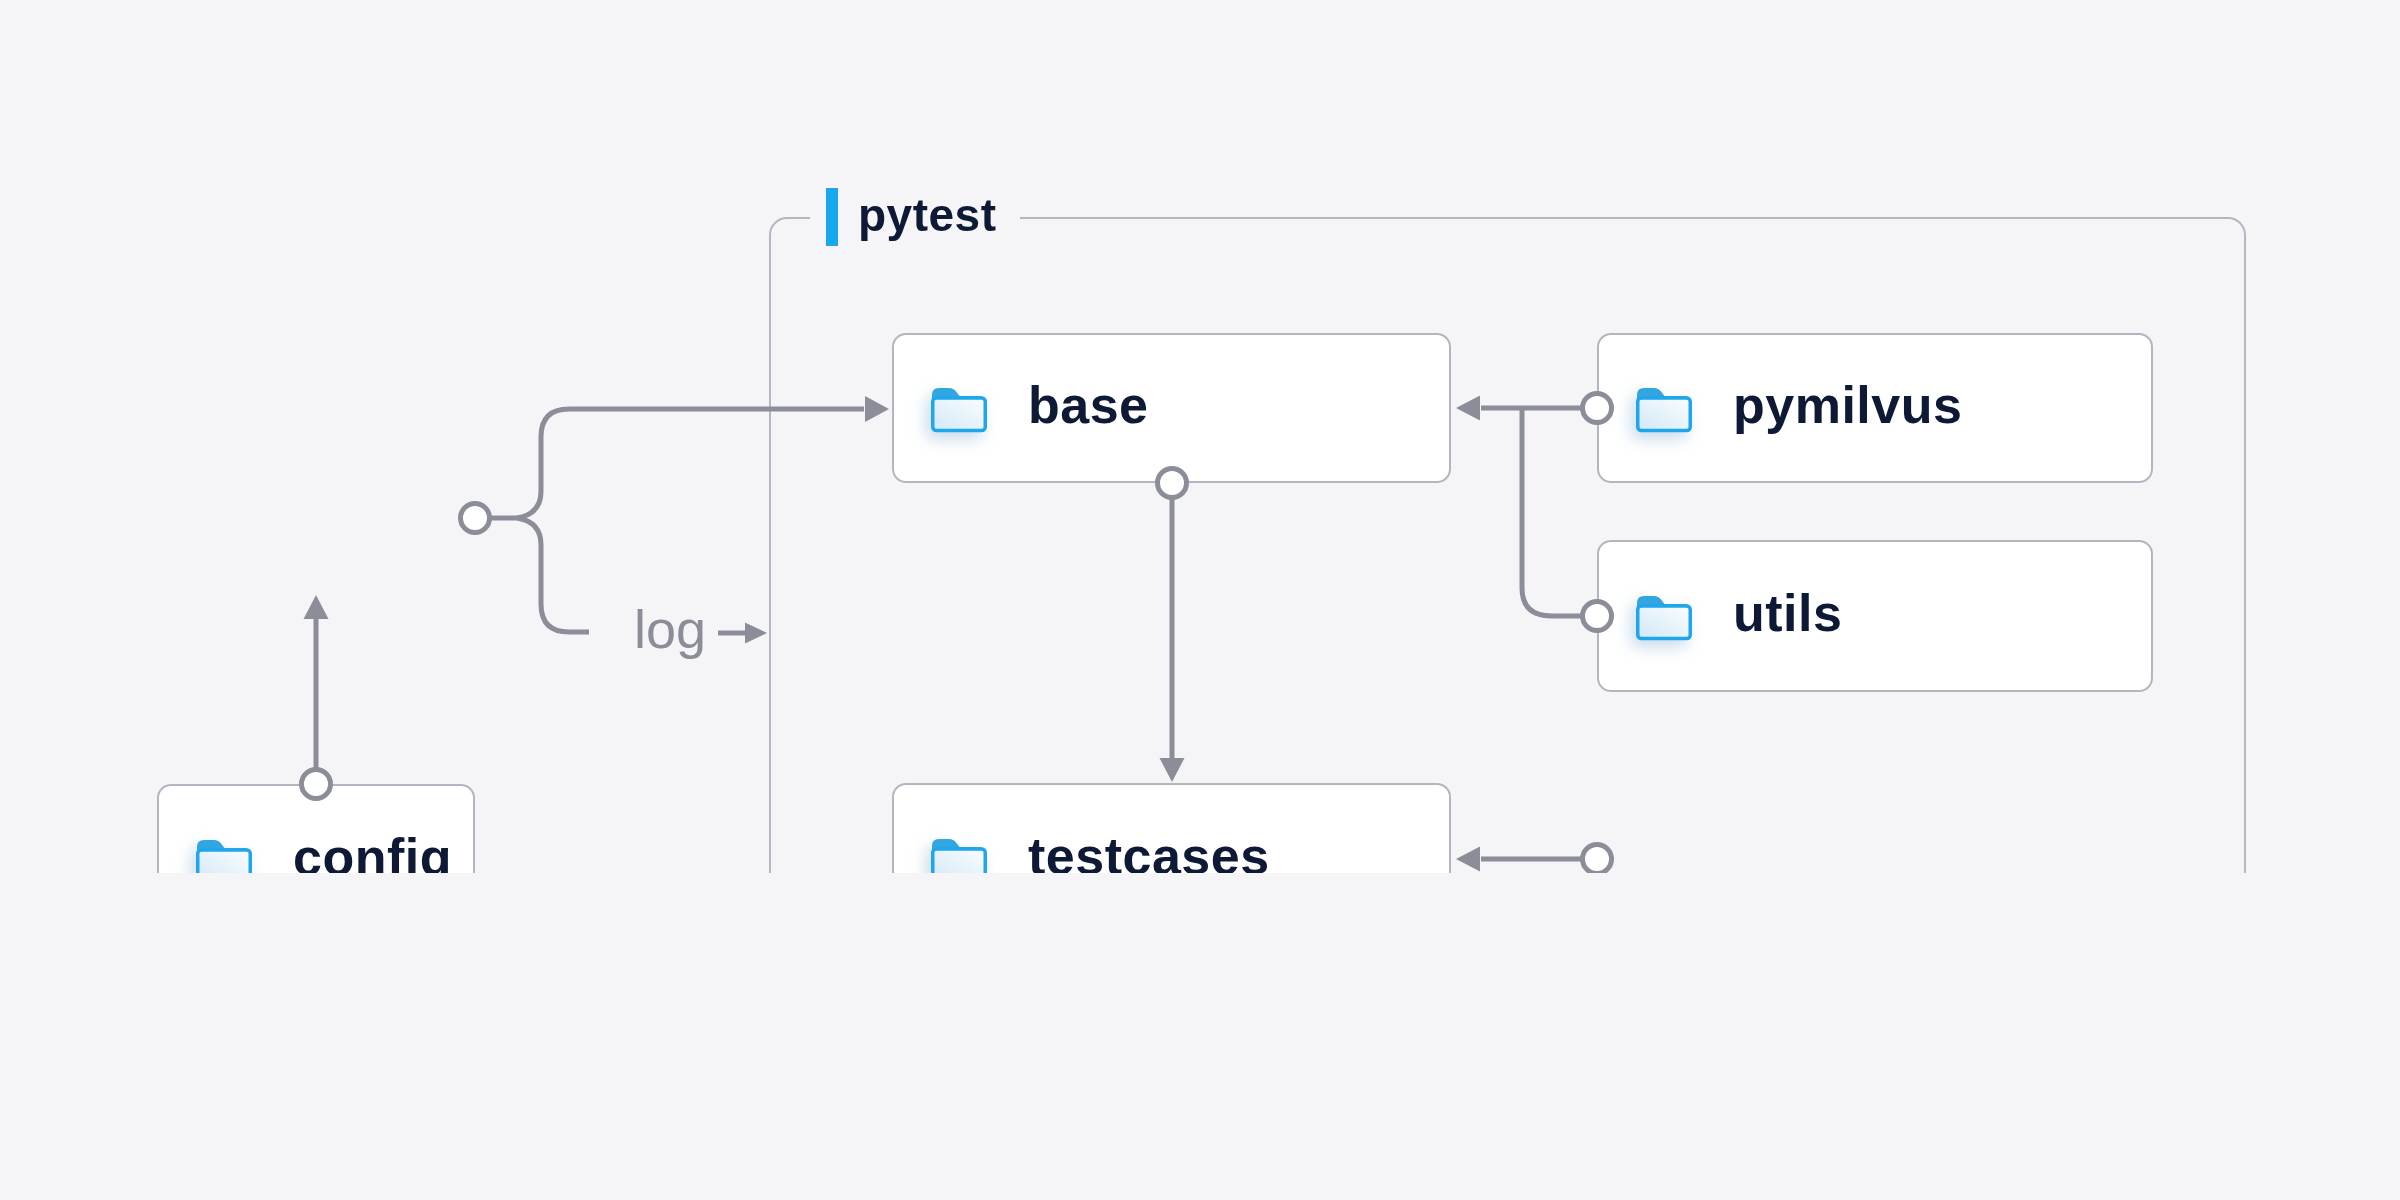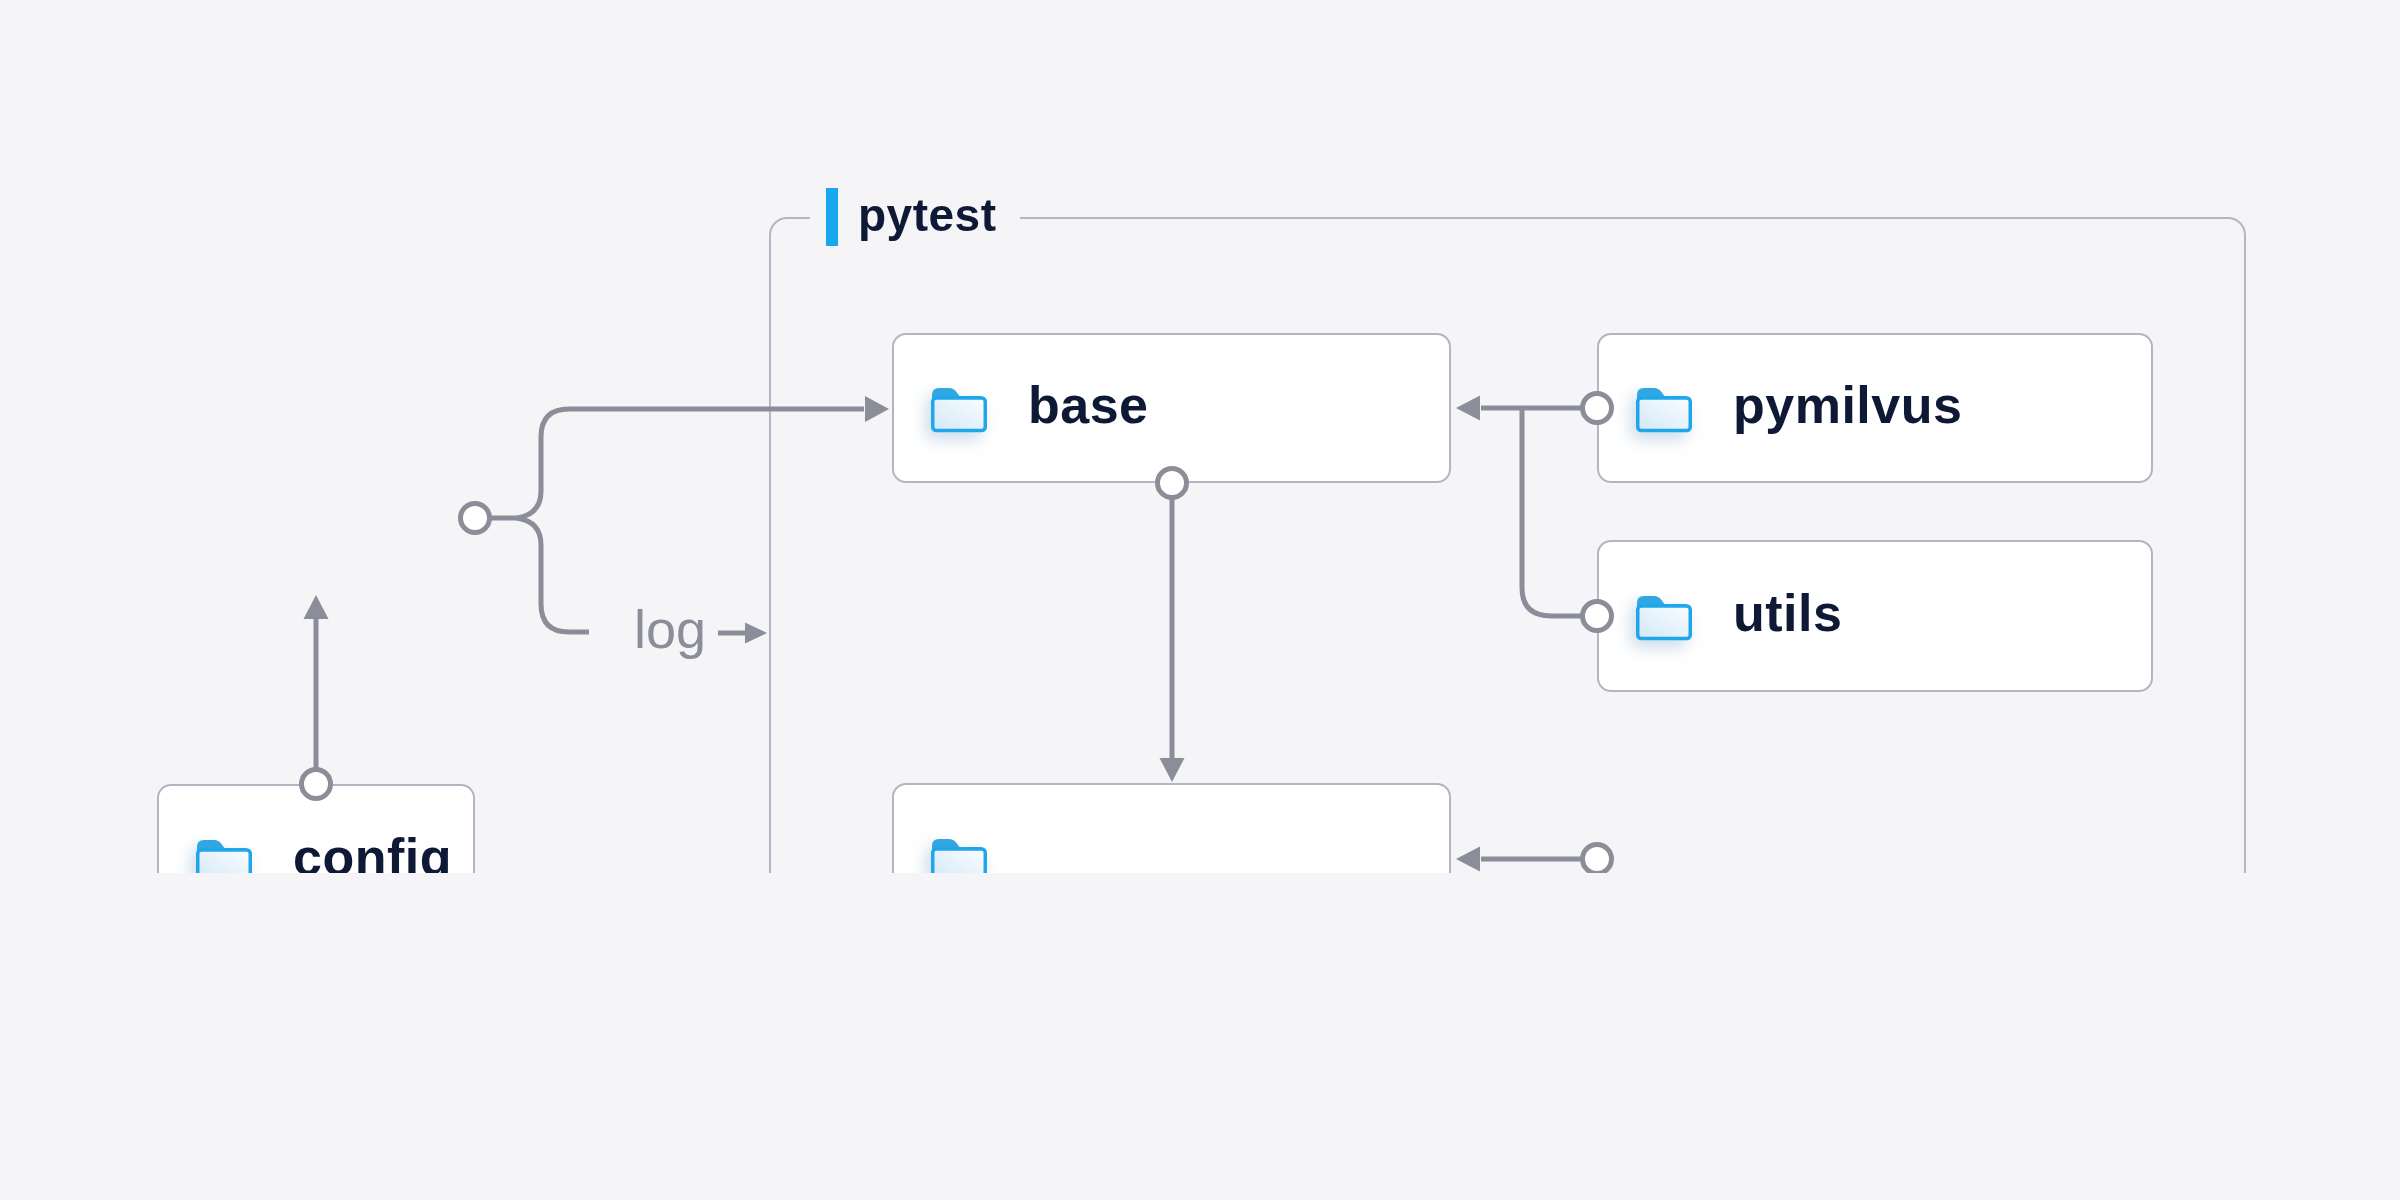--- a/index.html
+++ b/index.html
@@ -197,20 +197,21 @@
       <rect x="4.75" y="15" width="52.5" height="32.5" rx="3.5" fill="url(#foldergrad)" stroke="#1fa6eb" stroke-width="3.5"></rect>
     </svg>
     <span class="label">base</span>
   </div>
 
   <div class="node" id="node-testcases">
     <svg class="folder" width="62" height="50" viewBox="0 0 62 50">
       <path fill="#31a6e0" d="M4 43 V12 Q4 5 11 5 H21 Q25.5 5 28 8.5 L31.5 13 H51 Q58 13 58 20 V43 Q58 47.5 53.5 47.5 H8.5 Q4 47.5 4 43 Z"></path>
       <rect x="4.75" y="15" width="52.5" height="32.5" rx="3.5" fill="url(#foldergrad)" stroke="#1fa6eb" stroke-width="3.5"></rect>
     </svg>
+    <span class="label">testcases</span>
   </div>
 
   <div class="node" id="node-pymilvus">
     <svg class="folder" width="62" height="50" viewBox="0 0 62 50">
       <path fill="#31a6e0" d="M4 43 V12 Q4 5 11 5 H21 Q25.5 5 28 8.5 L31.5 13 H51 Q58 13 58 20 V43 Q58 47.5 53.5 47.5 H8.5 Q4 47.5 4 43 Z"></path>
       <rect x="4.75" y="15" width="52.5" height="32.5" rx="3.5" fill="url(#foldergrad)" stroke="#1fa6eb" stroke-width="3.5"></rect>
     </svg>
     <span class="label">pymilvus</span>
   </div>
 

